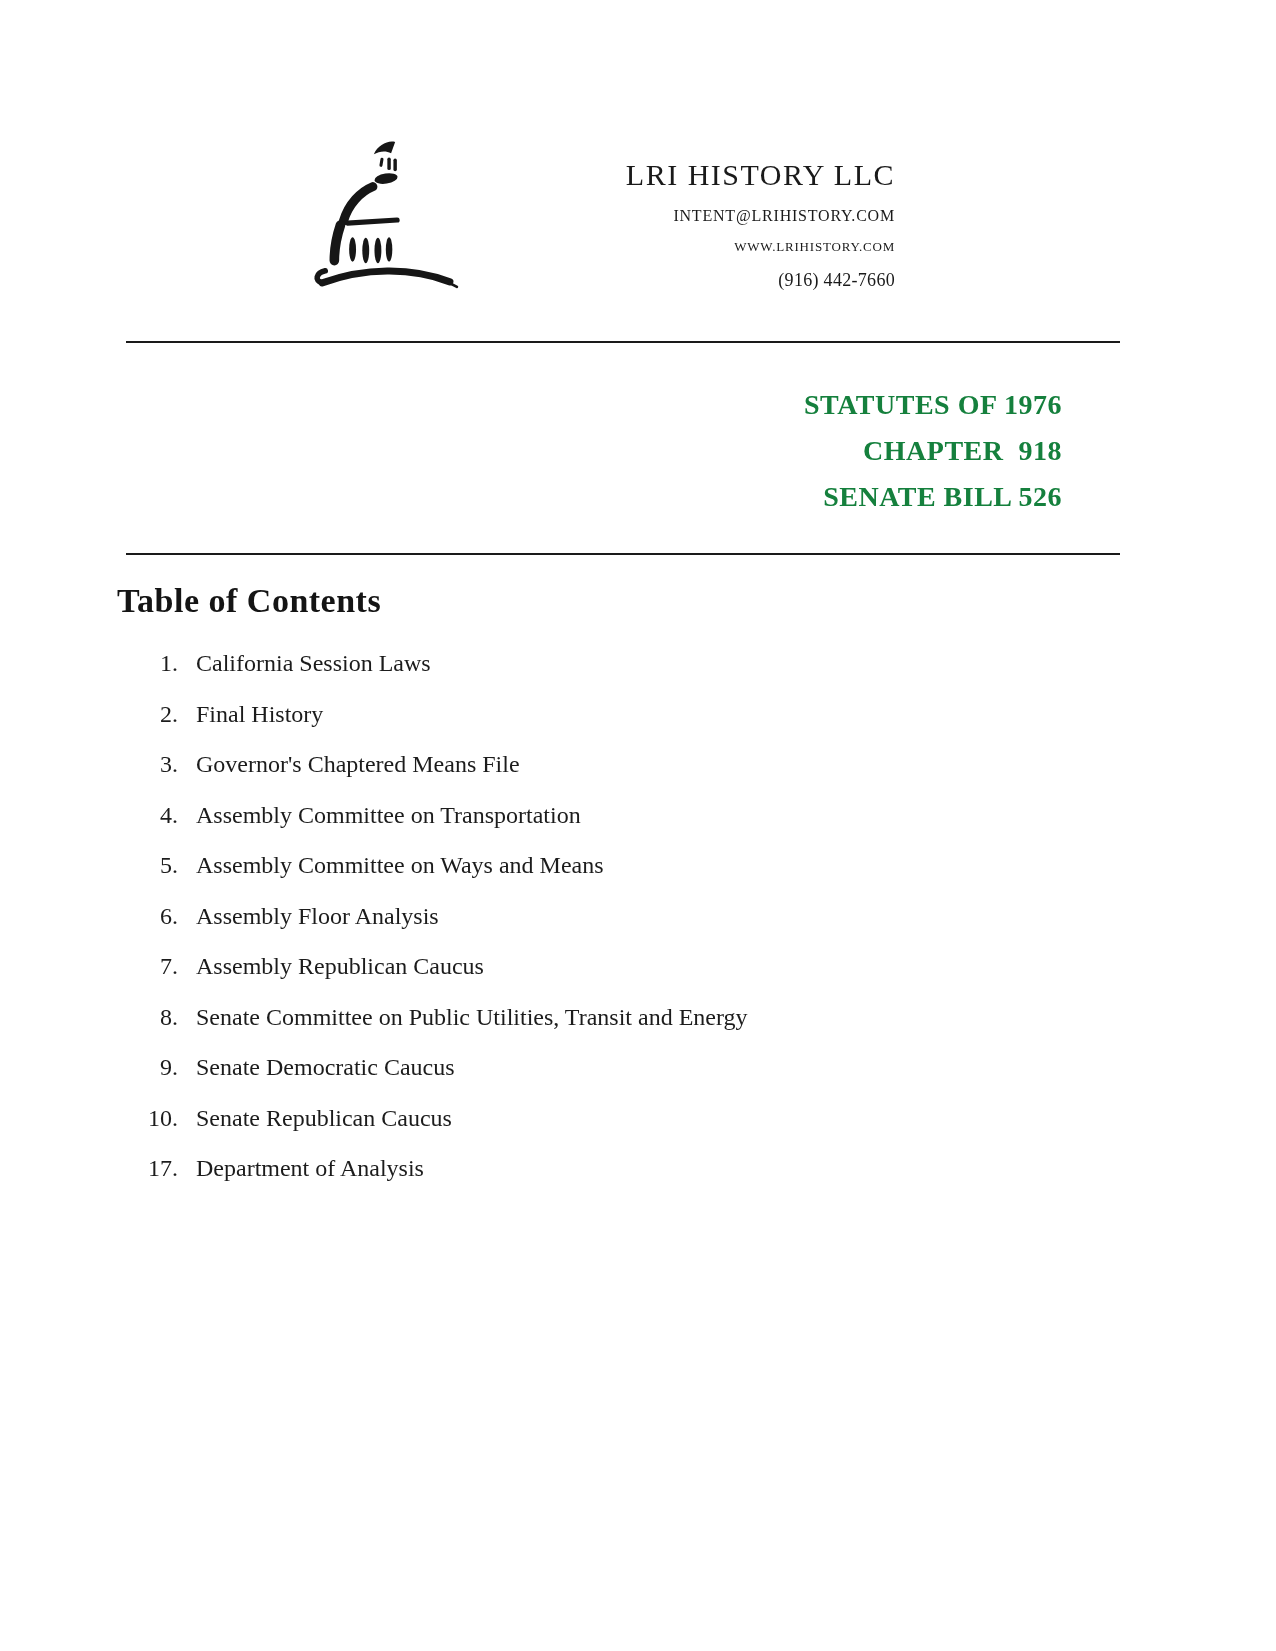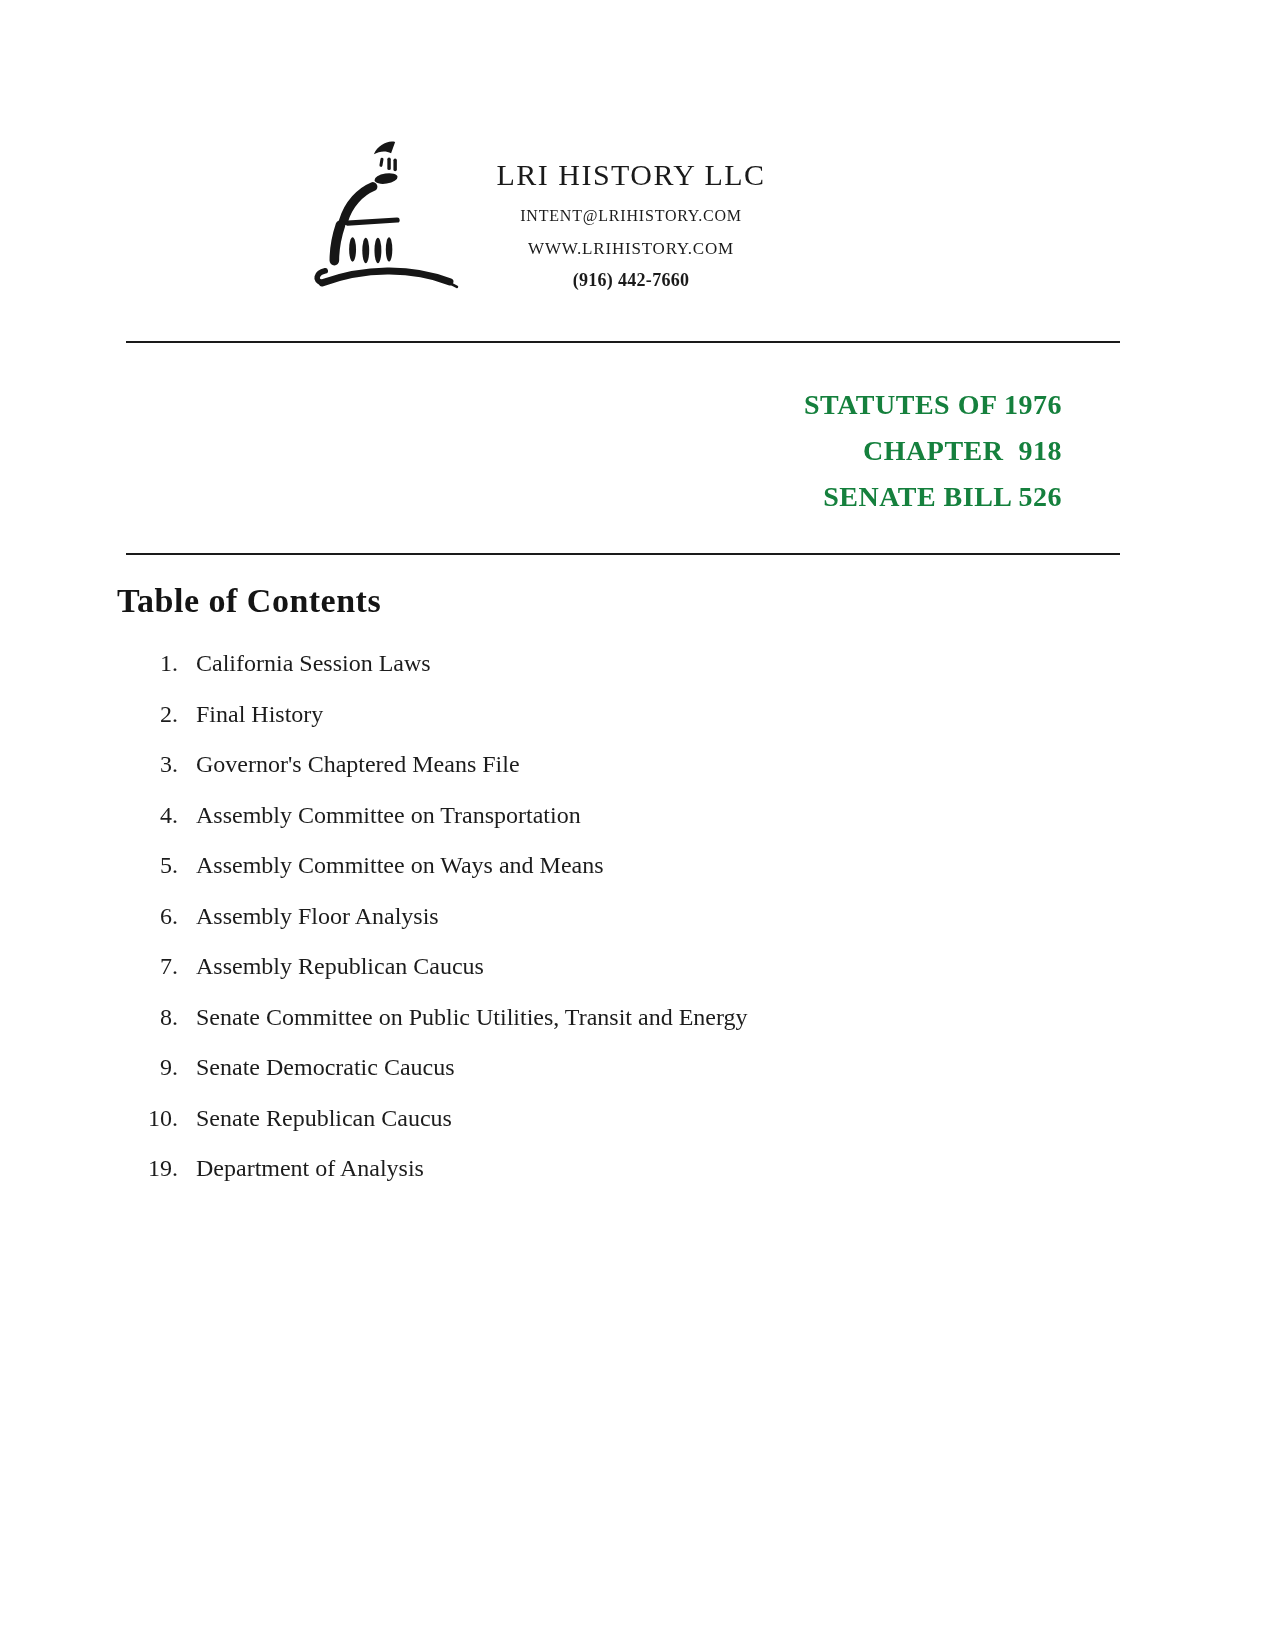--- a/index.html
+++ b/index.html
@@ -16,29 +16,29 @@
   
   .logo {
     position: absolute;
     left: 308px;
     top: 138px;
     width: 152px;
     height: 152px;
   }
   .letterhead-text {
     position: absolute;
-    left: 381px;
+    left: 395px;
     width: 500px;
-    text-align: center;
+    text-align: right;
     color: #1a1a1a;
   }
   .company   { top: 158px; font-size: 30px; letter-spacing: 1.5px; }
   .email     { top: 207px; font-size: 16px; letter-spacing: 0.8px; }
-  .website   { top: 239px; font-size: 17px; letter-spacing: 0.8px; }
-  .phone     { top: 270px; font-size: 18px; letter-spacing: 0.3px; font-weight: bold; }
+  .website   { top: 239px; font-size: 13px; letter-spacing: 0.8px; }
+  .phone     { top: 270px; font-size: 18px; letter-spacing: 0.3px; }
 
   
   .rule {
     position: absolute;
     left: 126px;
     width: 994px;
     height: 2px;
     background: #1a1a1a;
   }
   .rule-top    { top: 341px; }
@@ -195,18 +195,18 @@
         <span class="toc-num">9.</span>
         <span class="toc-label">Senate Democratic Caucus</span>
       </li>
 
       <li class="toc-item">
         <span class="toc-num">10.</span>
         <span class="toc-label">Senate Republican Caucus</span>
       </li>
 
       <li class="toc-item">
-        <span class="toc-num">19.</span>
+        <span class="toc-num">17.</span>
         <span class="toc-label">Department of Analysis</span>
       </li>
     </ol>
 
 </div>
 
 </body></html>

